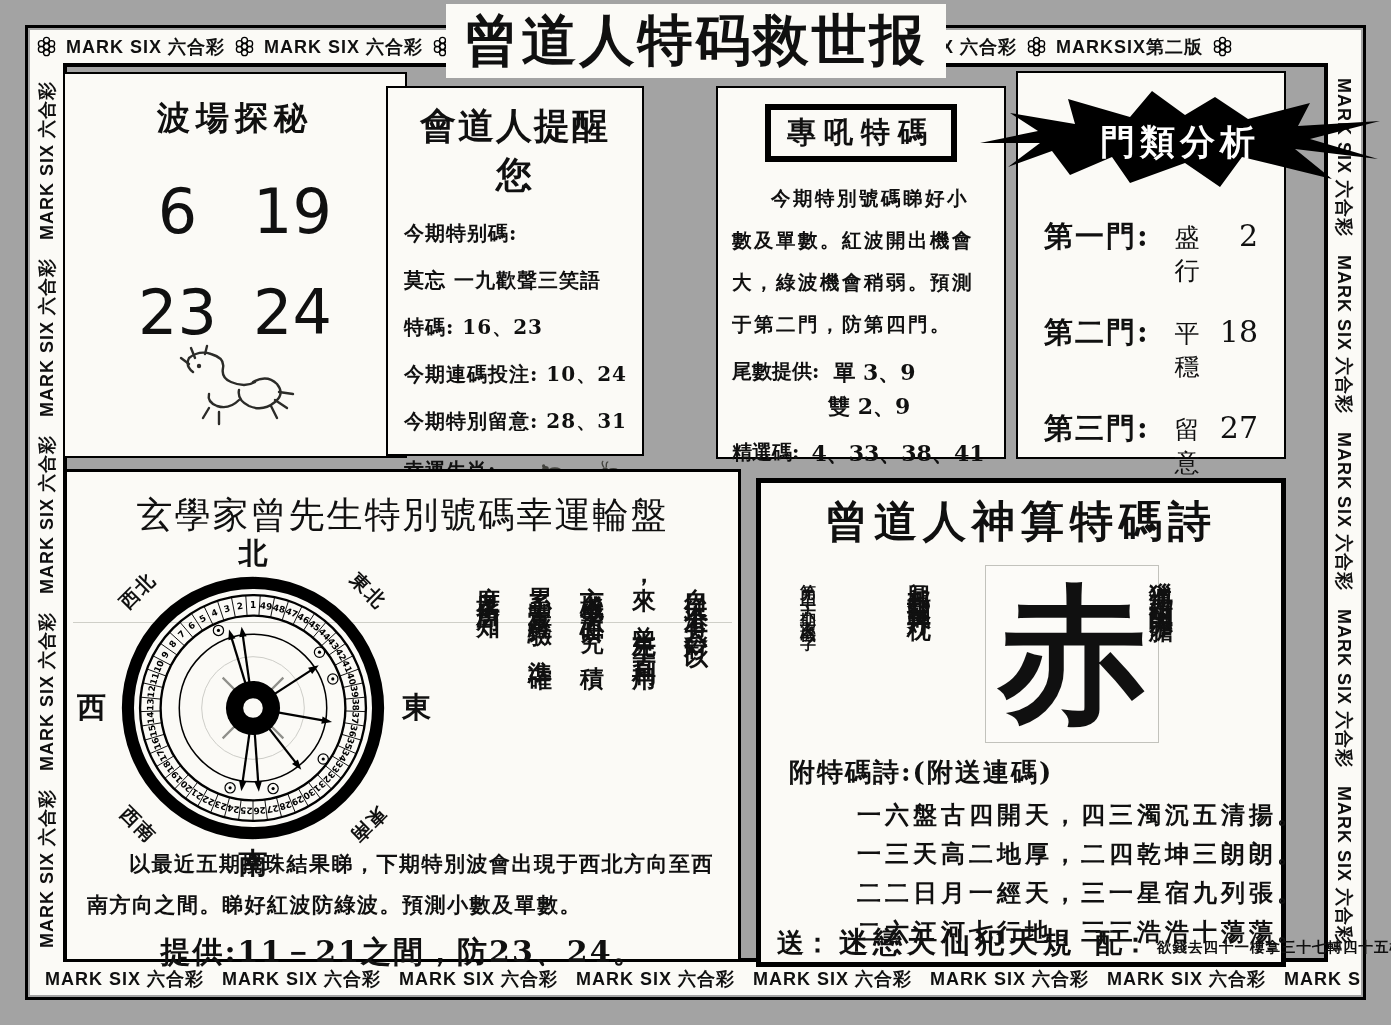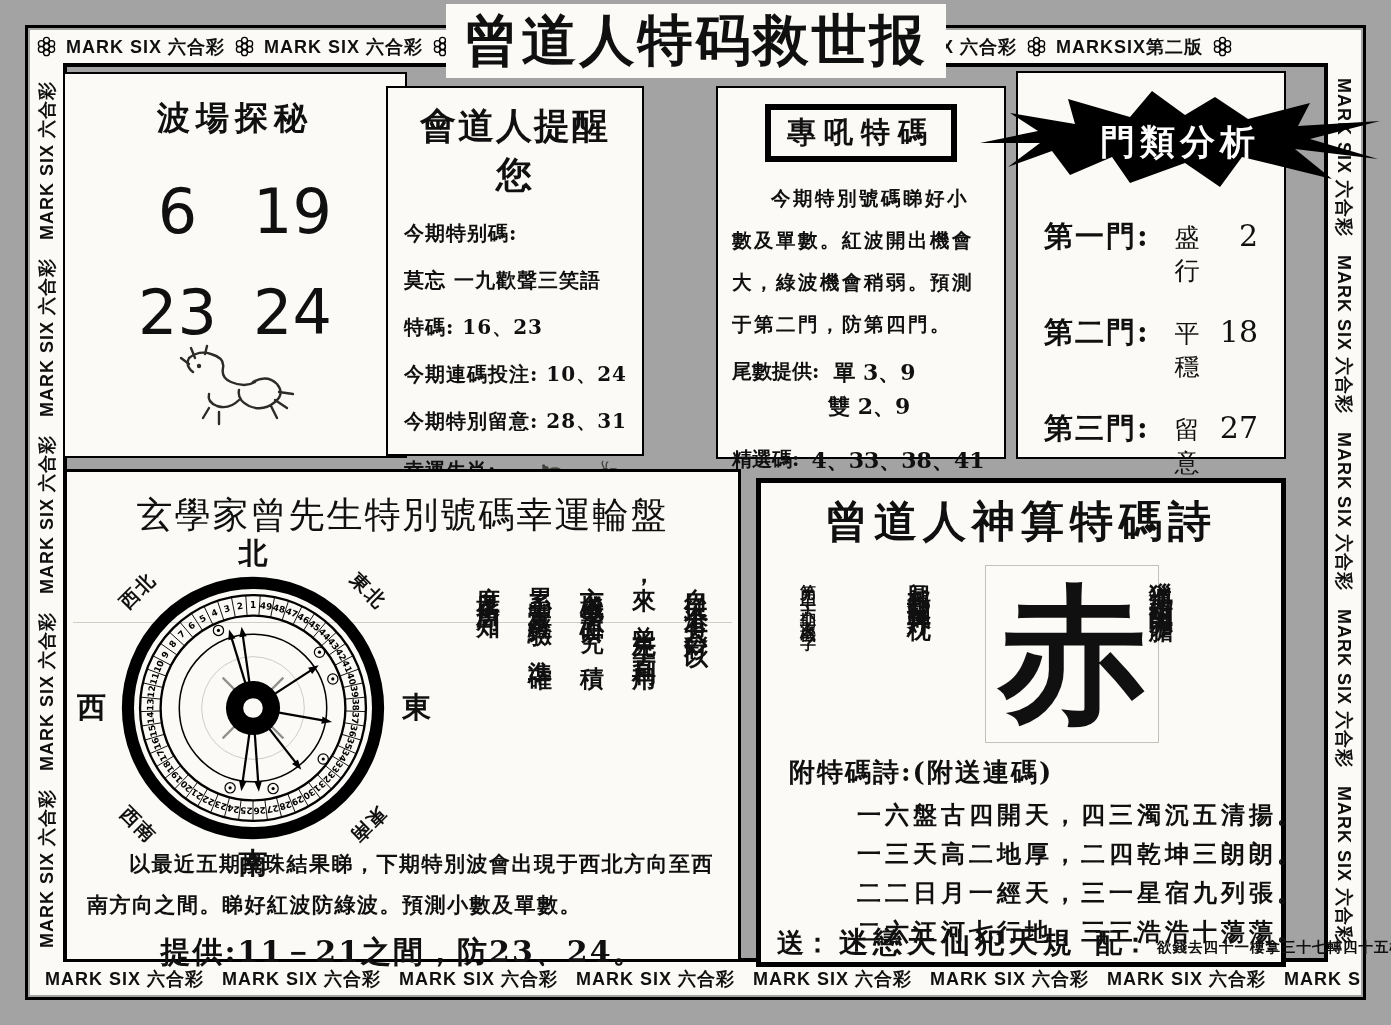--- a/index.html
+++ b/index.html
@@ -39,21 +39,21 @@
   .b2-red{font-size:34px;font-weight:bold;margin-left:40px;line-height:20px;}
   
   #box3{left:716px;top:86px;width:290px;height:373px;padding:12px 14px;}
   #box3 .b3-titlebox{width:max-content;margin:4px auto 0;border:6px solid #000;padding:3px 16px;
       font-size:29px;font-weight:bold;letter-spacing:8px;}
   #box3 .b3-body{margin-top:16px;font-size:19.5px;font-weight:bold;line-height:2.15;
       letter-spacing:2.5px;text-indent:2em;}
   .b3-tails{margin-top:12px;font-size:20px;font-weight:bold;}
   .b3-tailrow{display:flex;gap:14px;margin-top:4px;}
   .b3-indent{margin-left:96px;}
-  .b3-select{display:flex;gap:12px;margin-top:24px;font-size:20px;font-weight:bold;}
+  .b3-select{display:flex;gap:12px;margin-top:17px;font-size:20px;font-weight:bold;}
   .b3-num{font-size:22px;font-family:"DejaVu Serif","Liberation Serif",serif;}
   
   #box4{left:1016px;top:71px;width:270px;height:388px;}
   .burst-wrap{position:absolute;top:18px;left:-38px;width:400px;height:100px;z-index:5;}
   .burst-wrap svg{position:absolute;inset:0;}
   .burst-label{position:absolute;inset:0;display:flex;align-items:center;justify-content:center;
       color:#fff;font-size:35px;font-weight:bold;letter-spacing:5px;padding-top:2px;}
   .b4-rows{position:absolute;top:118px;left:0;right:0;}
   .b4-row{display:flex;align-items:baseline;padding:0 26px;margin-top:26px;}
   .b4-door{font-size:29px;font-weight:bold;letter-spacing:2px;width:128px;}

